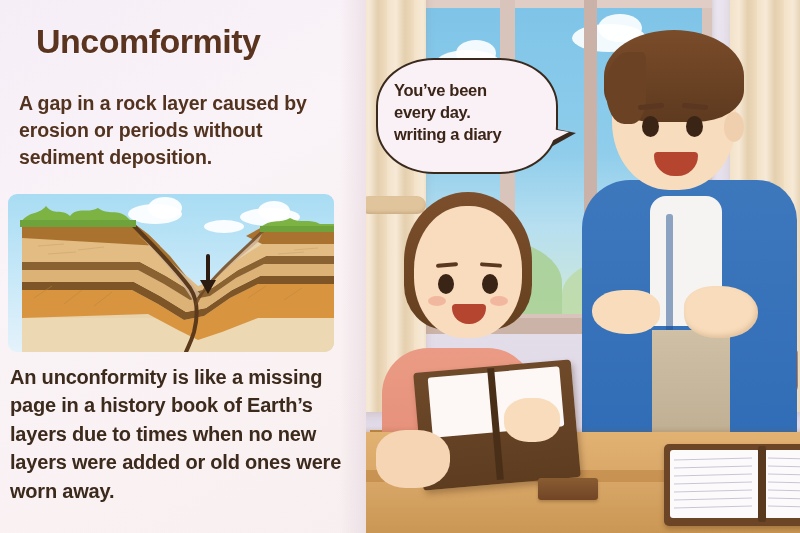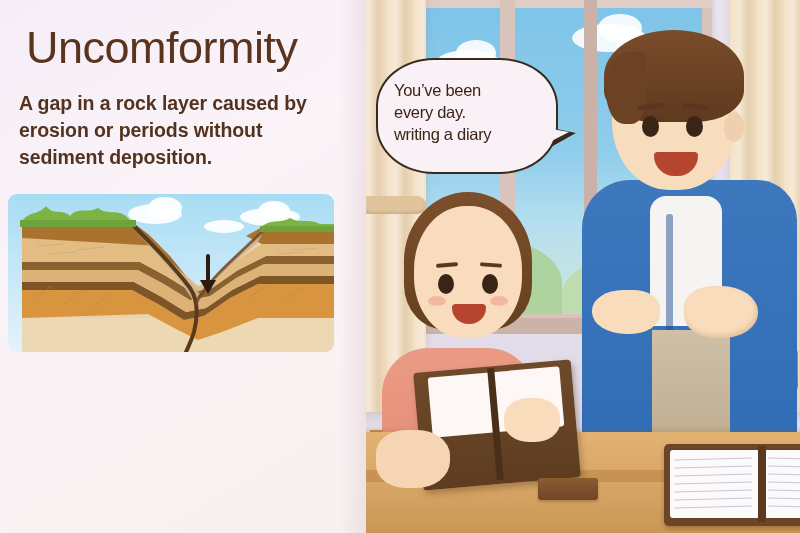--- a/index.html
+++ b/index.html
@@ -16,22 +16,22 @@
   .left-panel {
     position:absolute; left:0; top:0; width:366px; height:533px;
     background:linear-gradient(150deg,#f6eef7 0%,#faf3f7 40%,#f9f1f2 75%,#f7eff0 100%);
     overflow:hidden;
   }
   .left-panel::after{
     content:""; position:absolute; right:0; top:0; width:26px; height:533px;
     background:linear-gradient(90deg,rgba(238,226,232,0) 0%,rgba(228,212,220,.55) 100%);
   }
   .title {
-    position:absolute; left:26px; top:24px; width:340px;
-    font-size:45px; font-weight:normal; color:#5b3420;
+    position:absolute; left:36px; top:24px; width:340px;
+    font-size:34px; font-weight:bold; color:#5b3420;
     letter-spacing:-0.5px; line-height:1.05;
     text-shadow:0 1px 0 rgba(255,255,255,.6);
   }
   .subtitle {
     position:absolute; left:19px; top:90px; width:330px;
     font-size:19.5px; font-weight:bold; color:#52331f;
     line-height:1.38; letter-spacing:-0.1px;
   }
   .body-text {
     position:absolute; left:10px; top:363px; width:345px;
@@ -287,21 +287,21 @@
     border-bottom:19px solid transparent;
   }
   .bubble-tail-in{
     position:absolute; left:174px; top:127px; width:0; height:0; z-index:31;
     border-left:29px solid #f9f1f5;
     border-top:5px solid transparent;
     border-bottom:15px solid transparent;
   }
   .bubble-text{
     position:absolute; left:28px; top:80px; width:150px; z-index:32;
-    font-size:16.5px; font-weight:normal; color:#3b2418;
+    font-size:16.5px; font-weight:bold; color:#3b2418;
     line-height:1.32; letter-spacing:-0.3px;
   }
 </style>
 </head>
 <body>
 
 <div class="page">
 
   <div class="left-panel">
 
@@ -375,20 +375,21 @@
 
           <g>
             <path d="M200,62 L200,94" stroke="#2b1b10" stroke-width="4" stroke-linecap="round"></path>
             <path d="M192,86 L200,100 L208,86 Z" fill="#2b1b10"></path>
           </g>
         </g>
       </svg>
     </div>
 
 
+    <div class="body-text">An unconformity is like a missing page in a history book of Earth’s layers due to times when no new layers were added or old ones were worn away.</div>
   </div>
 
   <div class="scene">
     <div class="wall"></div>
 
     <div class="window-outer">
       <div class="window-glass">
         <div class="w-hill"></div>
         <div class="w-hill2"></div>
         <div class="w-cloud wc1"></div>

